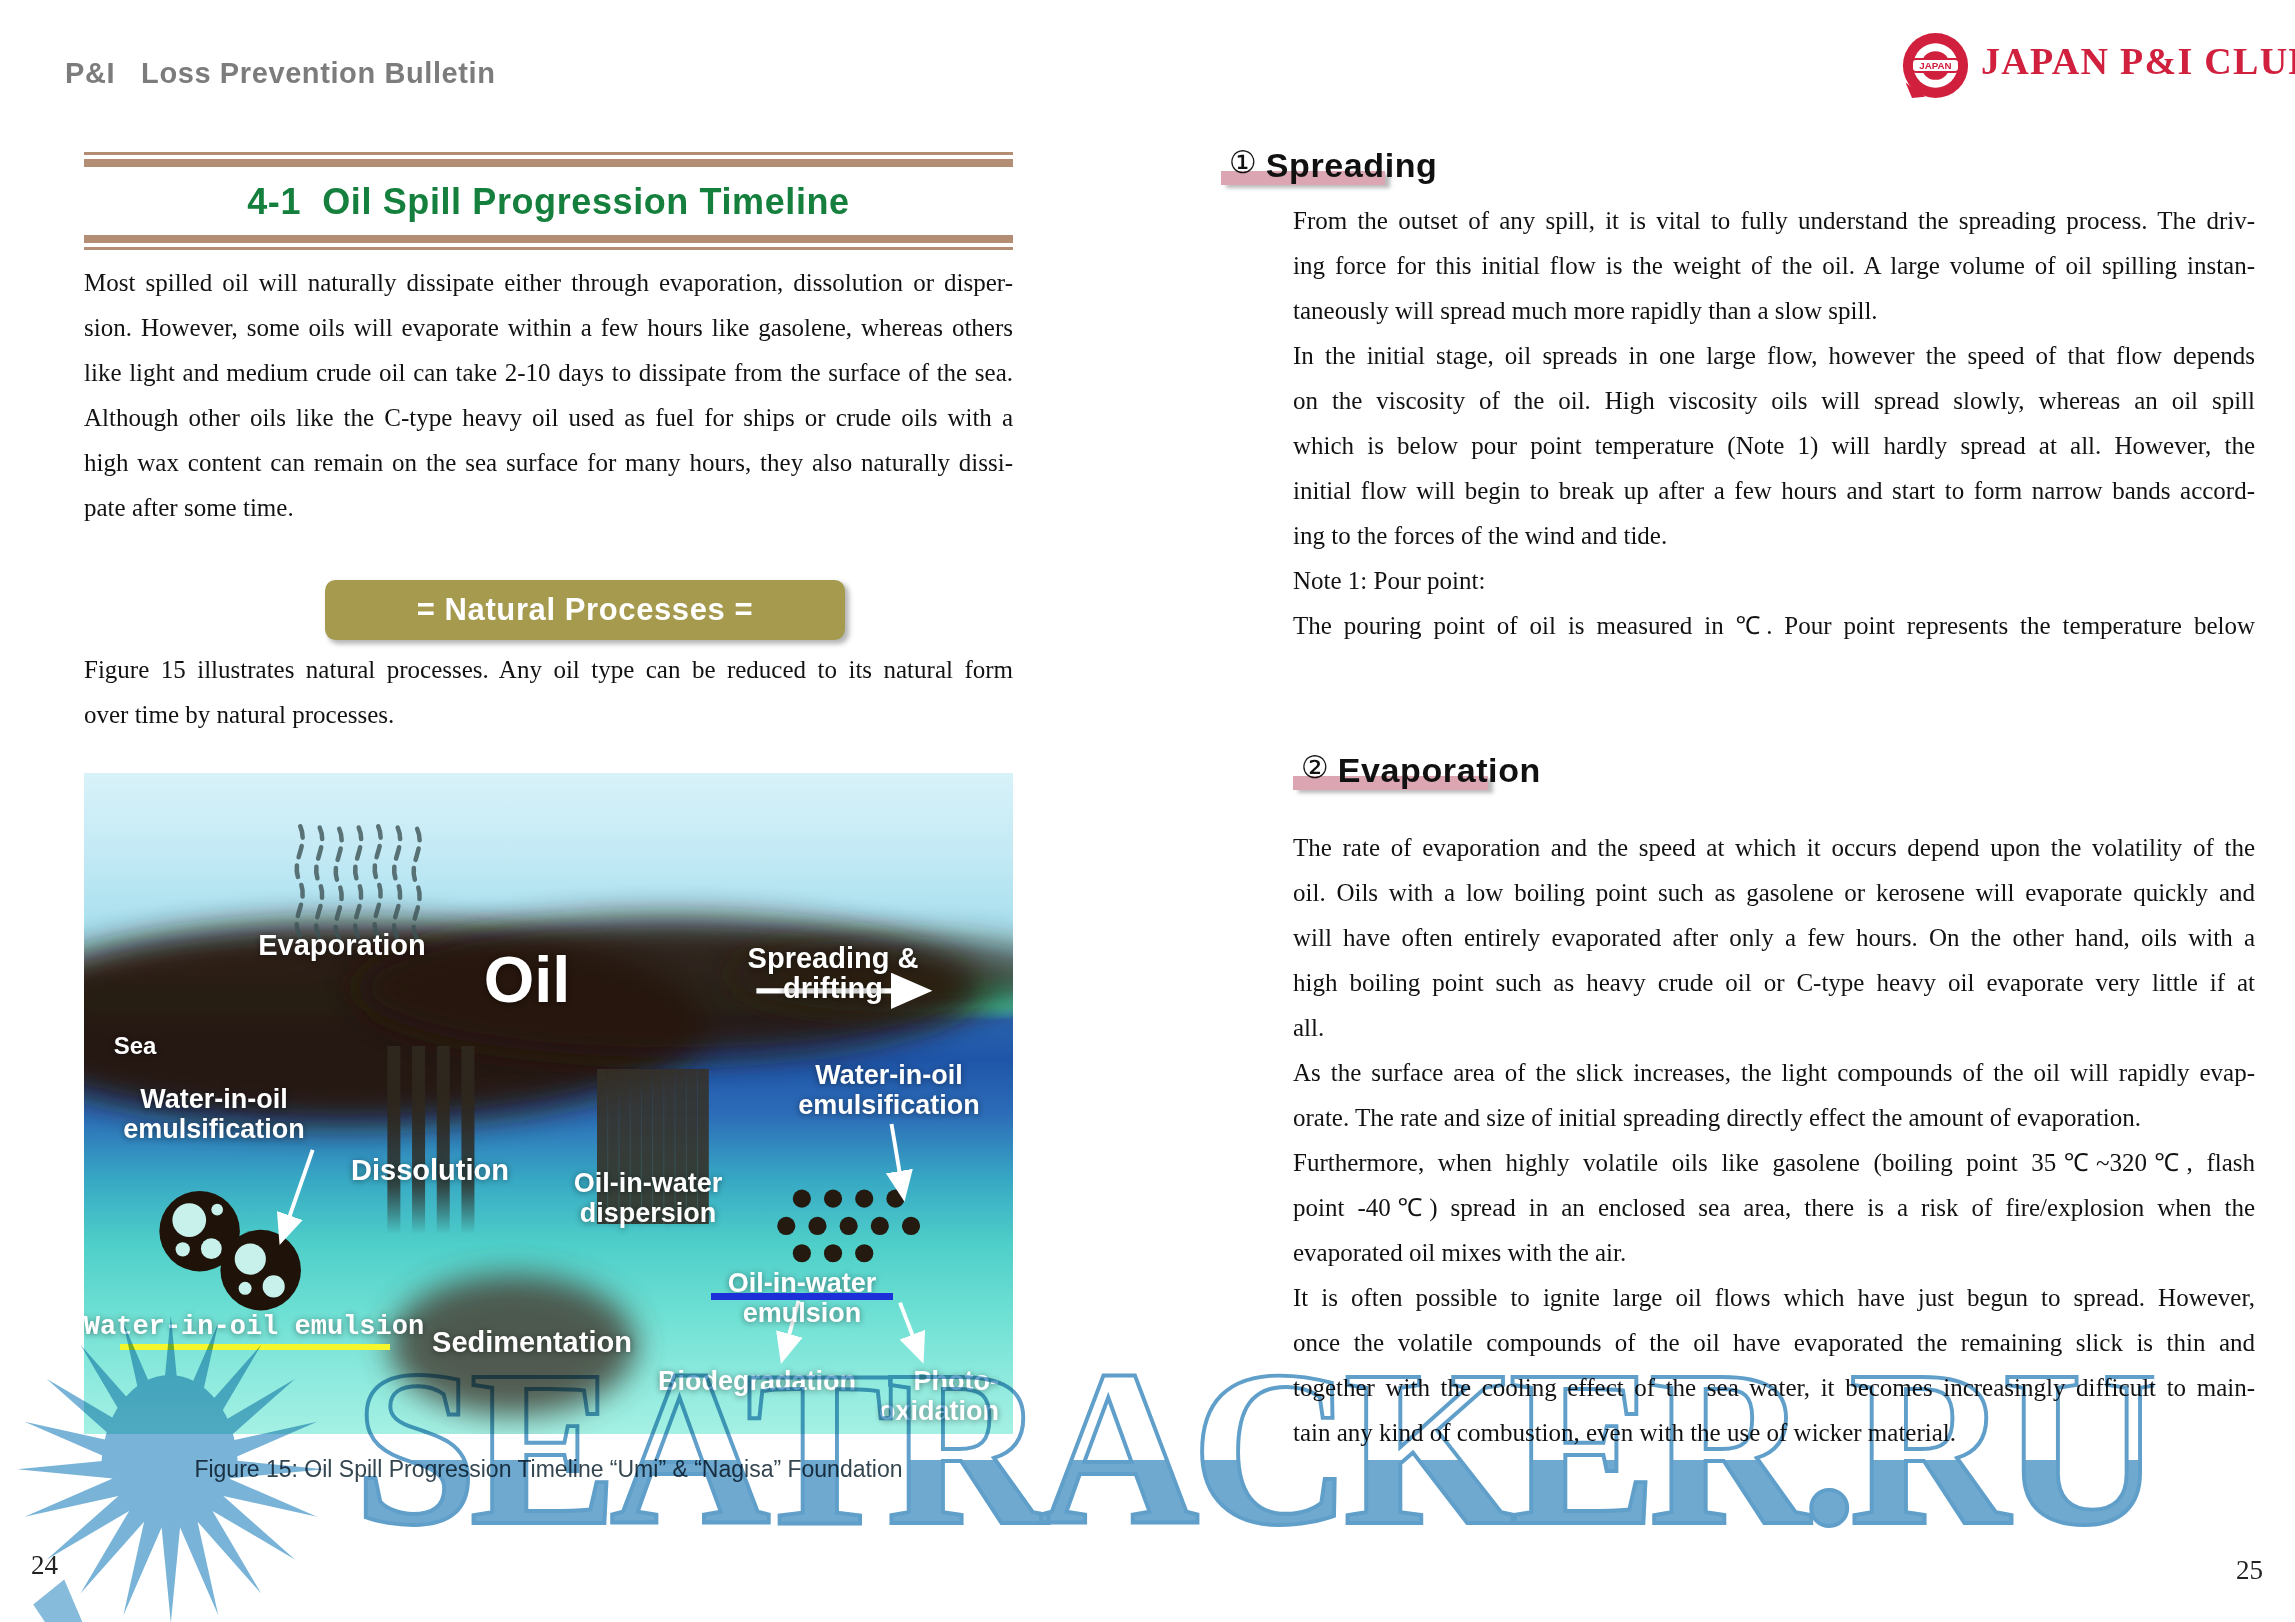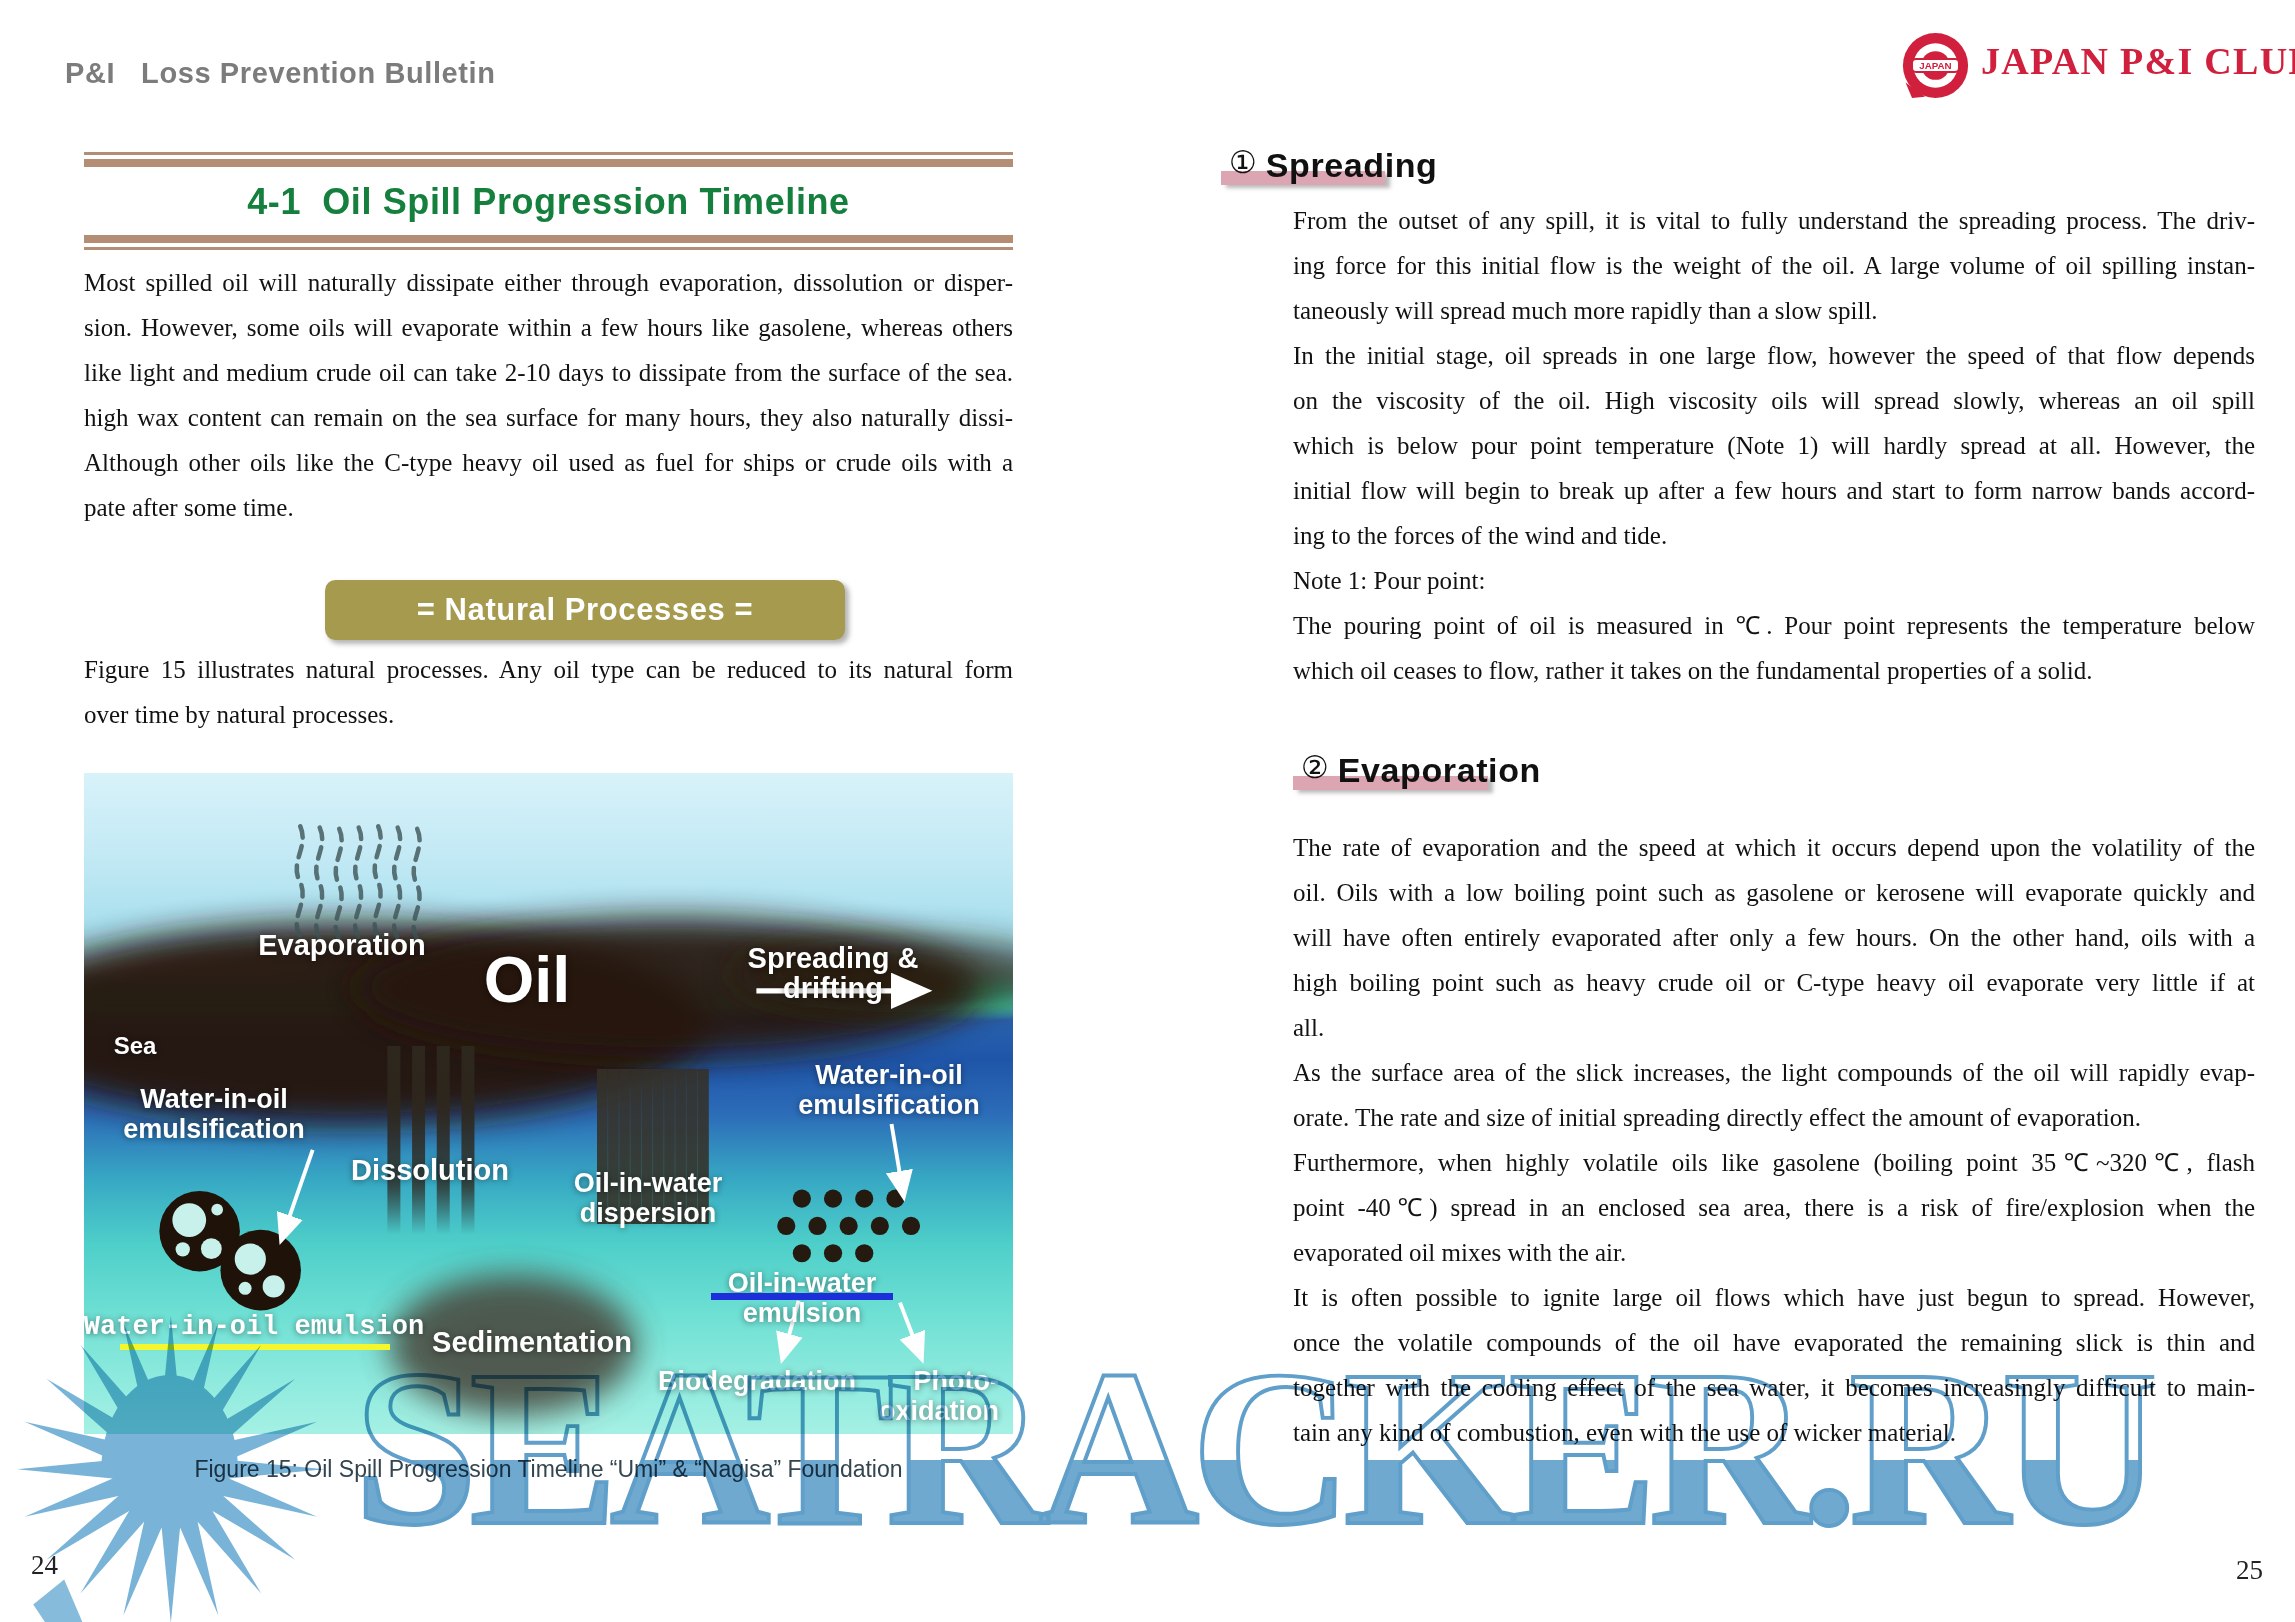--- a/index.html
+++ b/index.html
@@ -146,22 +146,22 @@
   <div class="rule thick"></div>
   <div class="sec-title">4-1  Oil Spill Progression Timeline</div>
   <div class="rule thick2"></div>
   <div class="rule thin2"></div>
 </div>
 
 <div class="abs para-left bodytext">
     <div class="tline">Most spilled oil will naturally dissipate either through evaporation, dissolution or disper-</div>
     <div class="tline">sion. However, some oils will evaporate within a few hours like gasolene, whereas others</div>
     <div class="tline">like light and medium crude oil can take 2-10 days to dissipate from the surface of the sea.</div>
+    <div class="tline">Although other oils like the C-type heavy oil used as fuel for ships or crude oils with a</div>
     <div class="tline">high wax content can remain on the sea surface for many hours, they also naturally dissi-</div>
-    <div class="tline">Although other oils like the C-type heavy oil used as fuel for ships or crude oils with a</div>
     <div class="tline end">pate after some time.</div>
   </div>
 
 <div class="abs badge">
   <span>= Natural Processes =</span>
 </div>
 
 <div class="abs fig-intro bodytext">
     <div class="tline">Figure 15 illustrates natural processes. Any oil type can be reduced to its natural form</div>
     <div class="tline end">over time by natural processes.</div>
@@ -285,21 +285,20 @@
     <div class="tline">From the outset of any spill, it is vital to fully understand the spreading process. The driv-</div>
     <div class="tline">ing force for this initial flow is the weight of the oil. A large volume of oil spilling instan-</div>
     <div class="tline end">taneously will spread much more rapidly than a slow spill.</div>
     <div class="tline">In the initial stage, oil spreads in one large flow, however the speed of that flow depends</div>
     <div class="tline">on the viscosity of the oil. High viscosity oils will spread slowly, whereas an oil spill</div>
     <div class="tline">which is below pour point temperature (Note 1) will hardly spread at all. However, the</div>
     <div class="tline">initial flow will begin to break up after a few hours and start to form narrow bands accord-</div>
     <div class="tline end">ing to the forces of the wind and tide.</div>
     <div class="tline end">Note 1: Pour point:</div>
     <div class="tline">The pouring point of oil is measured in ℃. Pour point represents the temperature below</div>
-    <div class="tline end">which oil ceases to flow, rather it takes on the fundamental properties of a solid.</div>
   </div>
 
 <div class="heading h2">
   <div class="hbar" style="width:195px;"></div>
   <span class="num">②</span><span class="htxt">Evaporation</span>
 </div>
 <div class="abs body2 bodytext">
     <div class="tline">The rate of evaporation and the speed at which it occurs depend upon the volatility of the</div>
     <div class="tline">oil. Oils with a low boiling point such as gasolene or kerosene will evaporate quickly and</div>
     <div class="tline">will have often entirely evaporated after only a few hours. On the other hand, oils with a</div>

